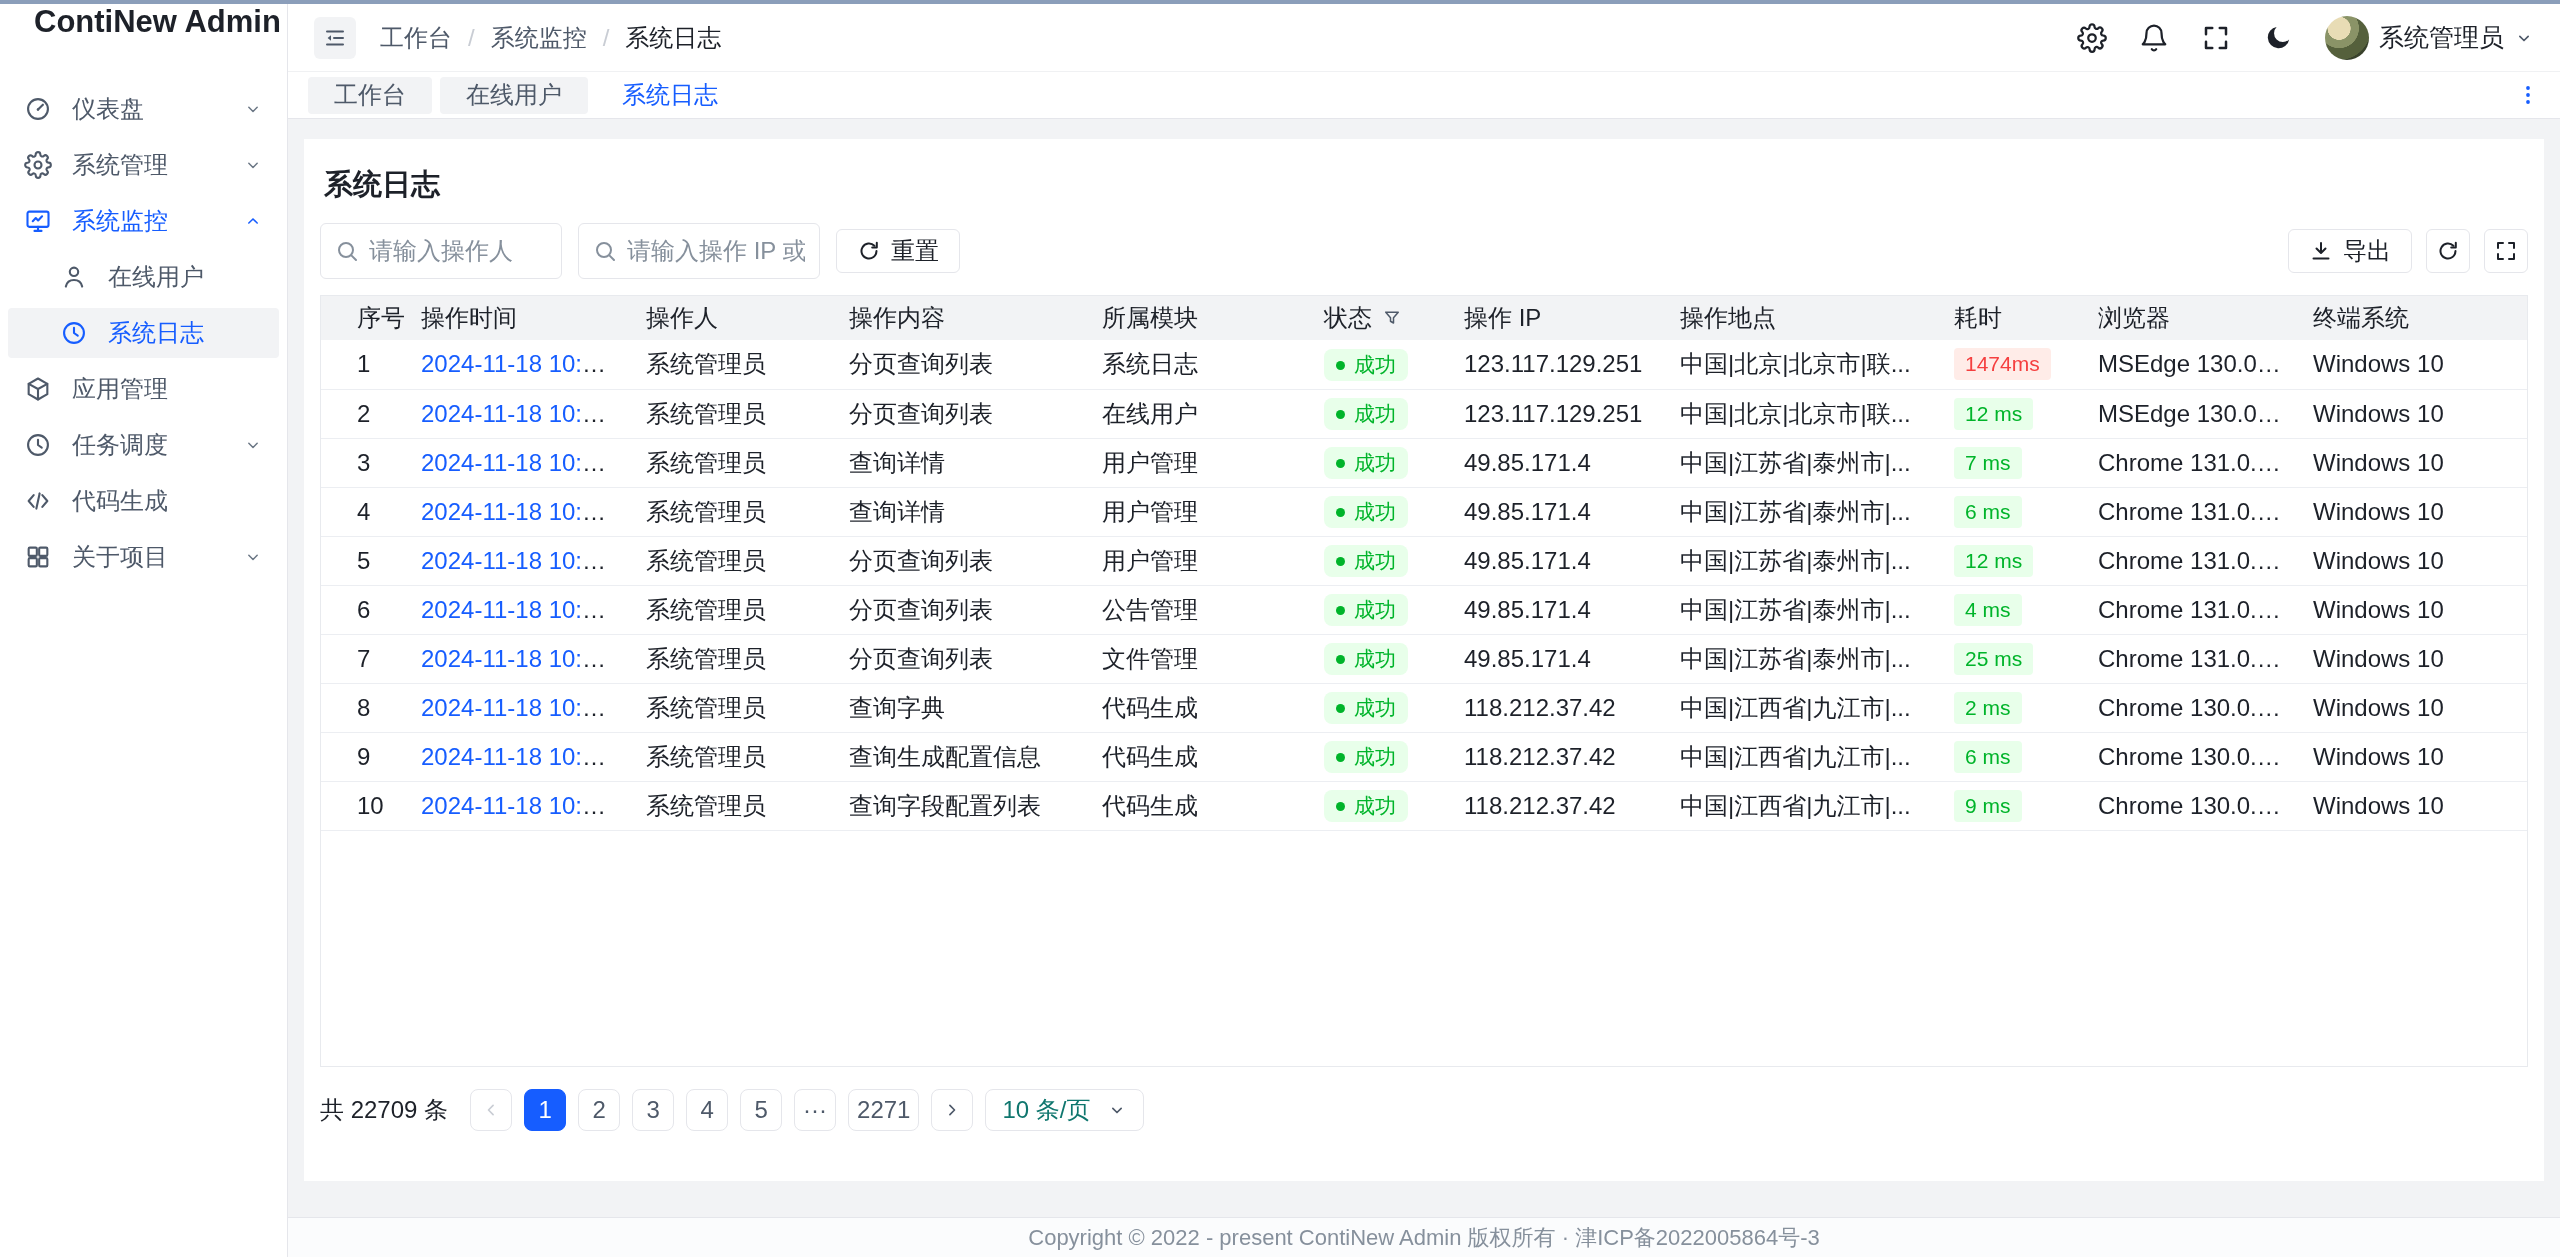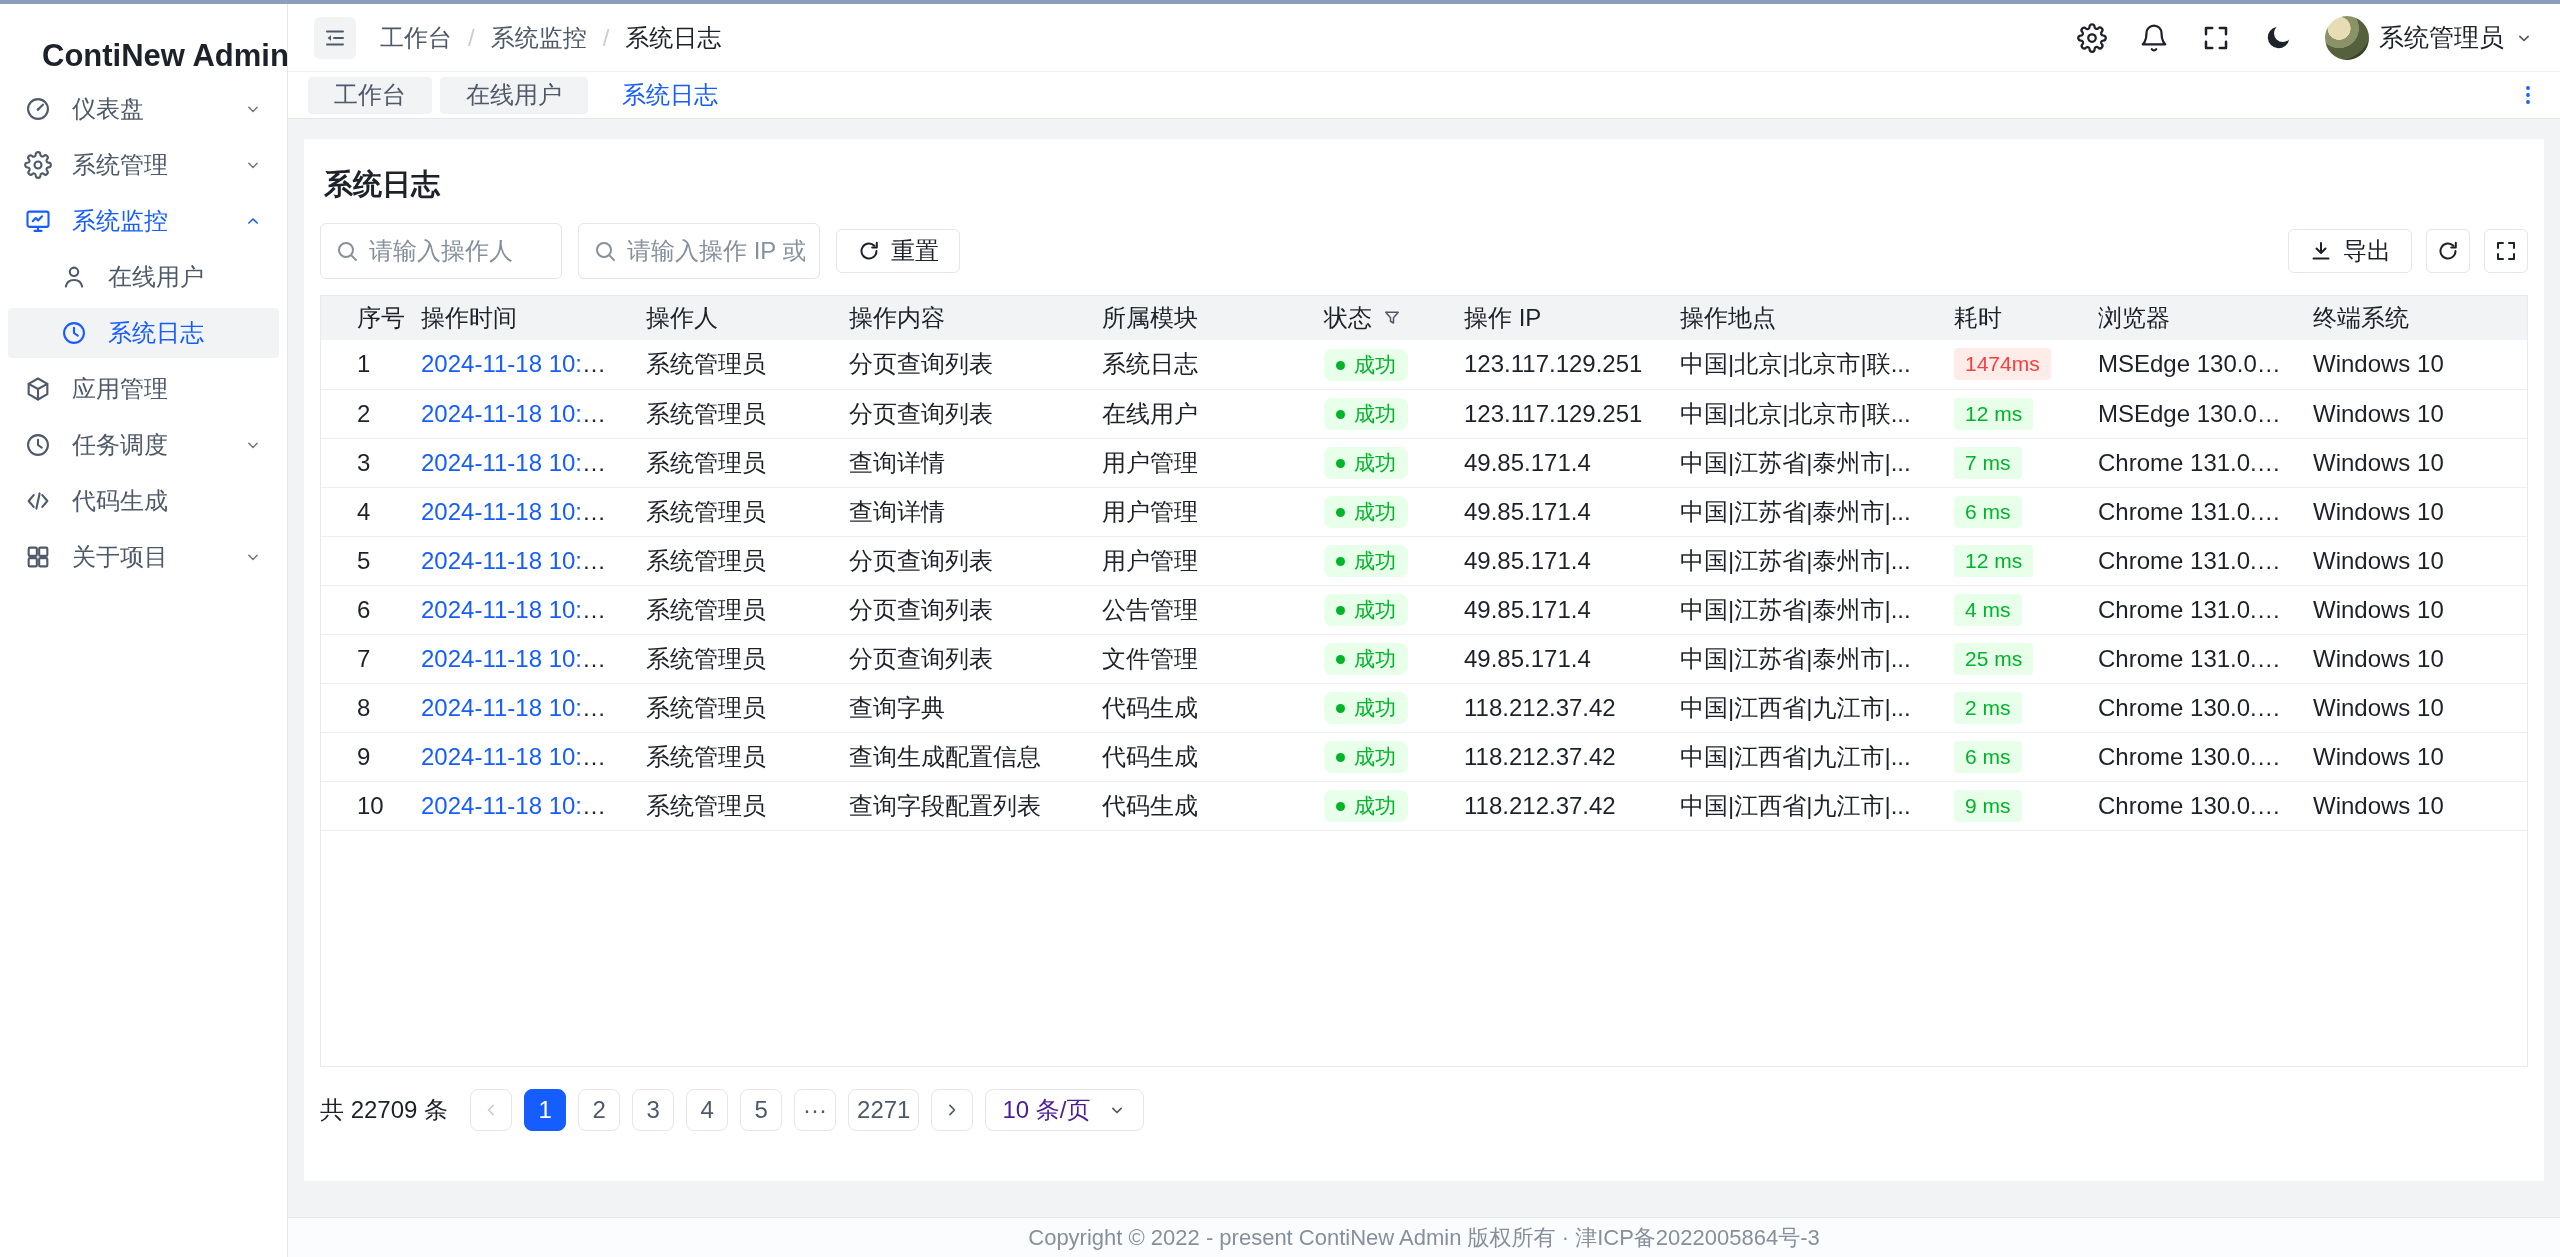--- a/index.html
+++ b/index.html
@@ -11,21 +11,21 @@
 
   
   .i { display:inline-flex; width:28px; height:28px; flex:none; }
   .i svg { width:100%; height:100%; display:block; }
   .i-20 { width:20px; height:20px; }
   .i-24 { width:24px; height:24px; }
   .i-30 { width:30px; height:30px; }
 
   
   .sidebar { width:288px; background:#fff; border-right:1px solid #e5e6eb; flex:none; }
-  .logo-row { height:70px; display:flex; align-items:flex-end; gap:14px; padding:0 28px; }
+  .logo-row { height:70px; display:flex; align-items:flex-start; gap:14px; padding:0 20px; }
   .logo-mark { width:44px; height:44px; }
   .logo-mark svg { width:100%; height:100%; }
   .brand-name { font-size:31px; font-weight:bold; color:#1d2129; white-space:nowrap; }
   .menu { padding:10px 8px; }
   .menu-item { height:50px; margin-bottom:6px; display:flex; align-items:center; gap:20px;
     padding:0 16px; border-radius:4px; color:#4e5969; font-size:24px; cursor:pointer; }
   .menu-item .mi-label { flex:1; white-space:nowrap; }
   .menu-item .mi-chevron { color:#6b7785; }
   .menu-item.active-parent, .menu-item.active-parent .mi-chevron { color:#165dff; }
   .menu-item.selected { background:#f2f3f5; color:#165dff; }
@@ -98,21 +98,21 @@
   .badge-ms.slow { background:#ffece8; color:#f53f3f; }
 
   .pagination { display:flex; align-items:center; gap:12px; margin-top:22px;
     font-size:24px; color:#1d2129; }
   .pg-total { margin-right:10px; }
   .pg-btn { min-width:42px; height:42px; padding:0 8px; border:1px solid #e5e6eb; border-radius:8px;
     background:#fff; color:#4e5969; display:flex; align-items:center; justify-content:center; cursor:pointer; }
   .pg-btn.current { background:#165dff; border-color:#165dff; color:#fff; }
   .pg-btn.disabled { color:#c9cdd4; cursor:default; }
   .pg-size { height:42px; border:1px solid #e5e6eb; border-radius:8px; background:#fff; cursor:pointer;
-    display:flex; align-items:center; gap:16px; padding:0 16px; color:#4c1d95; }
+    display:flex; align-items:center; gap:16px; padding:0 16px; color:#0f766e; }
   .pg-size .i { color:#4e5969; }
 
   .footer { height:40px; background:#fbfcfd; border-top:1px solid #e5e6eb; display:flex;
     align-items:center; justify-content:center; font-size:22px; color:#86909c; }
 </style>
 </head>
 <body>
 
 <div class="app">
   <div class="window-strip"></div>

